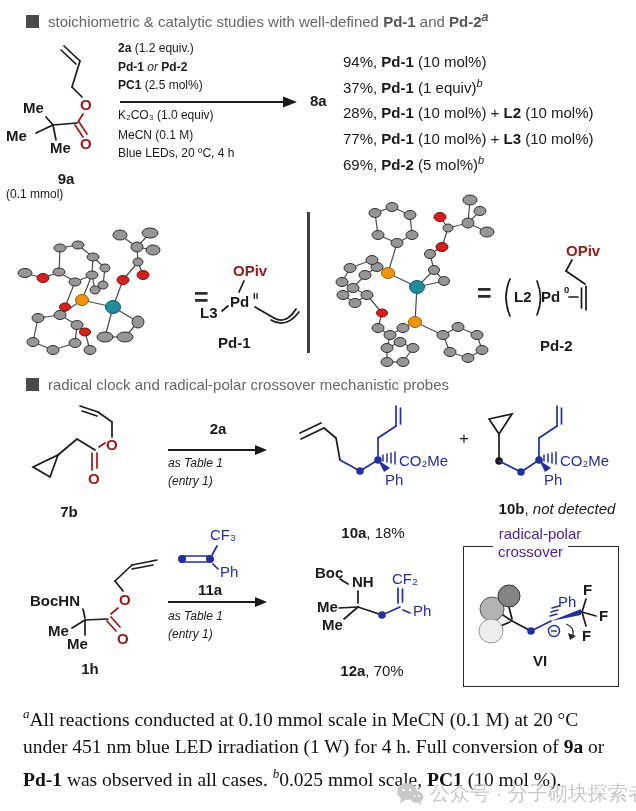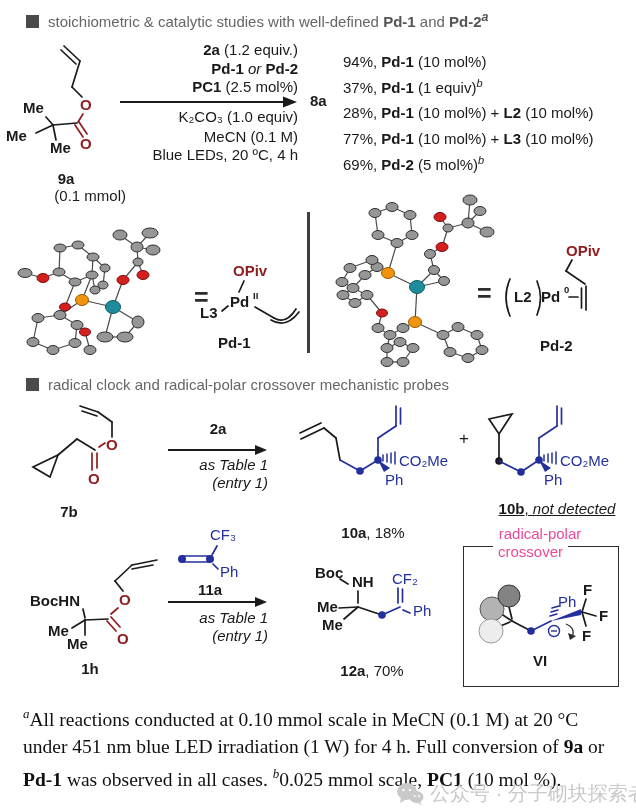--- a/index.html
+++ b/index.html
@@ -2,29 +2,29 @@
 <html><head>
 <meta charset="utf-8">
 <style>
   html,body{margin:0;padding:0;background:#ffffff;}
   #canvas{position:relative;width:636px;height:811px;background:#ffffff;overflow:hidden;
           font-family:"Liberation Sans",sans-serif;color:#1a1a1a;}
   .abs{position:absolute;}
   .hdr{font-size:15px;color:#666;white-space:nowrap;}
   .hdr b{color:#555;}
   .sq{display:inline-block;width:13px;height:13px;background:#4a4a4a;margin-right:9px;vertical-align:-1px;}
-  .cond{font-size:15px;text-align:right;white-space:nowrap;}
+  .cond{font-size:12px;text-align:left;white-space:nowrap;}
   .lbl{font-size:15px;font-weight:bold;text-align:center;white-space:nowrap;}
   .lbl .pl{font-weight:normal;}
   .lbl .it{font-weight:normal;font-style:italic;}
   .yields{font-size:15px;line-height:21.7px;white-space:nowrap;}
   .ysup{font-style:italic;font-size:11px;}
   .eq{font-size:25px;font-weight:bold;color:#2d2d2d;}
   .plus{font-size:17px;color:#1a1a1a;}
-  .boxtitle{font-size:15px;color:#ec4899;text-align:center;white-space:nowrap;}
+  .boxtitle{font-size:15px;color:#4c1d95;text-align:center;white-space:nowrap;}
   .boxtitle .bg{background:#ffffff;padding:0 5px;}
   .fnote{font-family:"Liberation Serif",serif;font-size:19.5px;line-height:27px;color:#111;}
   .fnote sup{font-size:13px;font-style:italic;}
   .wm{display:flex;align-items:center;gap:6px;color:#c9c9c9;font-size:20px;white-space:nowrap;
       font-family:"Liberation Sans",sans-serif;}
   svg text{font-family:"Liberation Sans",sans-serif;}
   .at{font-size:15px;font-weight:bold;fill:#1a1a1a;}
   .atr{fill:#8f1d1d;}
   .atb{fill:#232f9b;font-weight:normal;}
   .sup{font-size:9.5px;font-weight:bold;fill:#1a1a1a;}
@@ -363,21 +363,21 @@
     <line class="bl" x1="79" y1="28" x2="79" y2="8"></line>
       <line class="bl" x1="83.5" y1="26" x2="83.5" y2="10"></line>
     <line class="bl2" x1="66" y1="57" x2="66" y2="63"></line>
       <line class="bl2" x1="70" y1="56" x2="70" y2="64"></line>
     <line class="bl2" x1="74" y1="55" x2="74" y2="65"></line>
       <line class="bl2" x1="78" y1="54" x2="78" y2="66"></line>
     <text class="at atb" x="82" y="68">CO₂Me</text>
     <polygon points="61,62 67,74 73,70" fill="#232f9b"></polygon>
     <text class="at atb" x="66" y="87">Ph</text>
   </svg>
-  <div class="abs lbl" style="left:478px;top:500px;width:158px;text-decoration:underline;"><span>10b</span><span class="pl">, </span><span class="it">not detected</span></div>
+  <div class="abs lbl" style="left:478px;top:500px;width:158px;"><span>10b</span><span class="pl">, </span><span class="it">not detected</span></div>
 
   <svg class="abs" style="left:20px;top:550px;" width="175" height="110" viewBox="0 0 175 110">
     <text class="at" x="10" y="56">BocHN</text>
     <line class="bk" x1="63" y1="59" x2="65" y2="68"></line>
     <line class="bk" x1="65" y1="70" x2="52" y2="78"></line>
     <text class="at" x="28" y="86">Me</text>
     <line class="bk" x1="65" y1="70" x2="65" y2="85"></line>
     <text class="at" x="47" y="99">Me</text>
     <line class="bk" x1="65" y1="70" x2="88" y2="69"></line>
     <line class="rd" x1="87" y1="71" x2="96" y2="81"></line>

